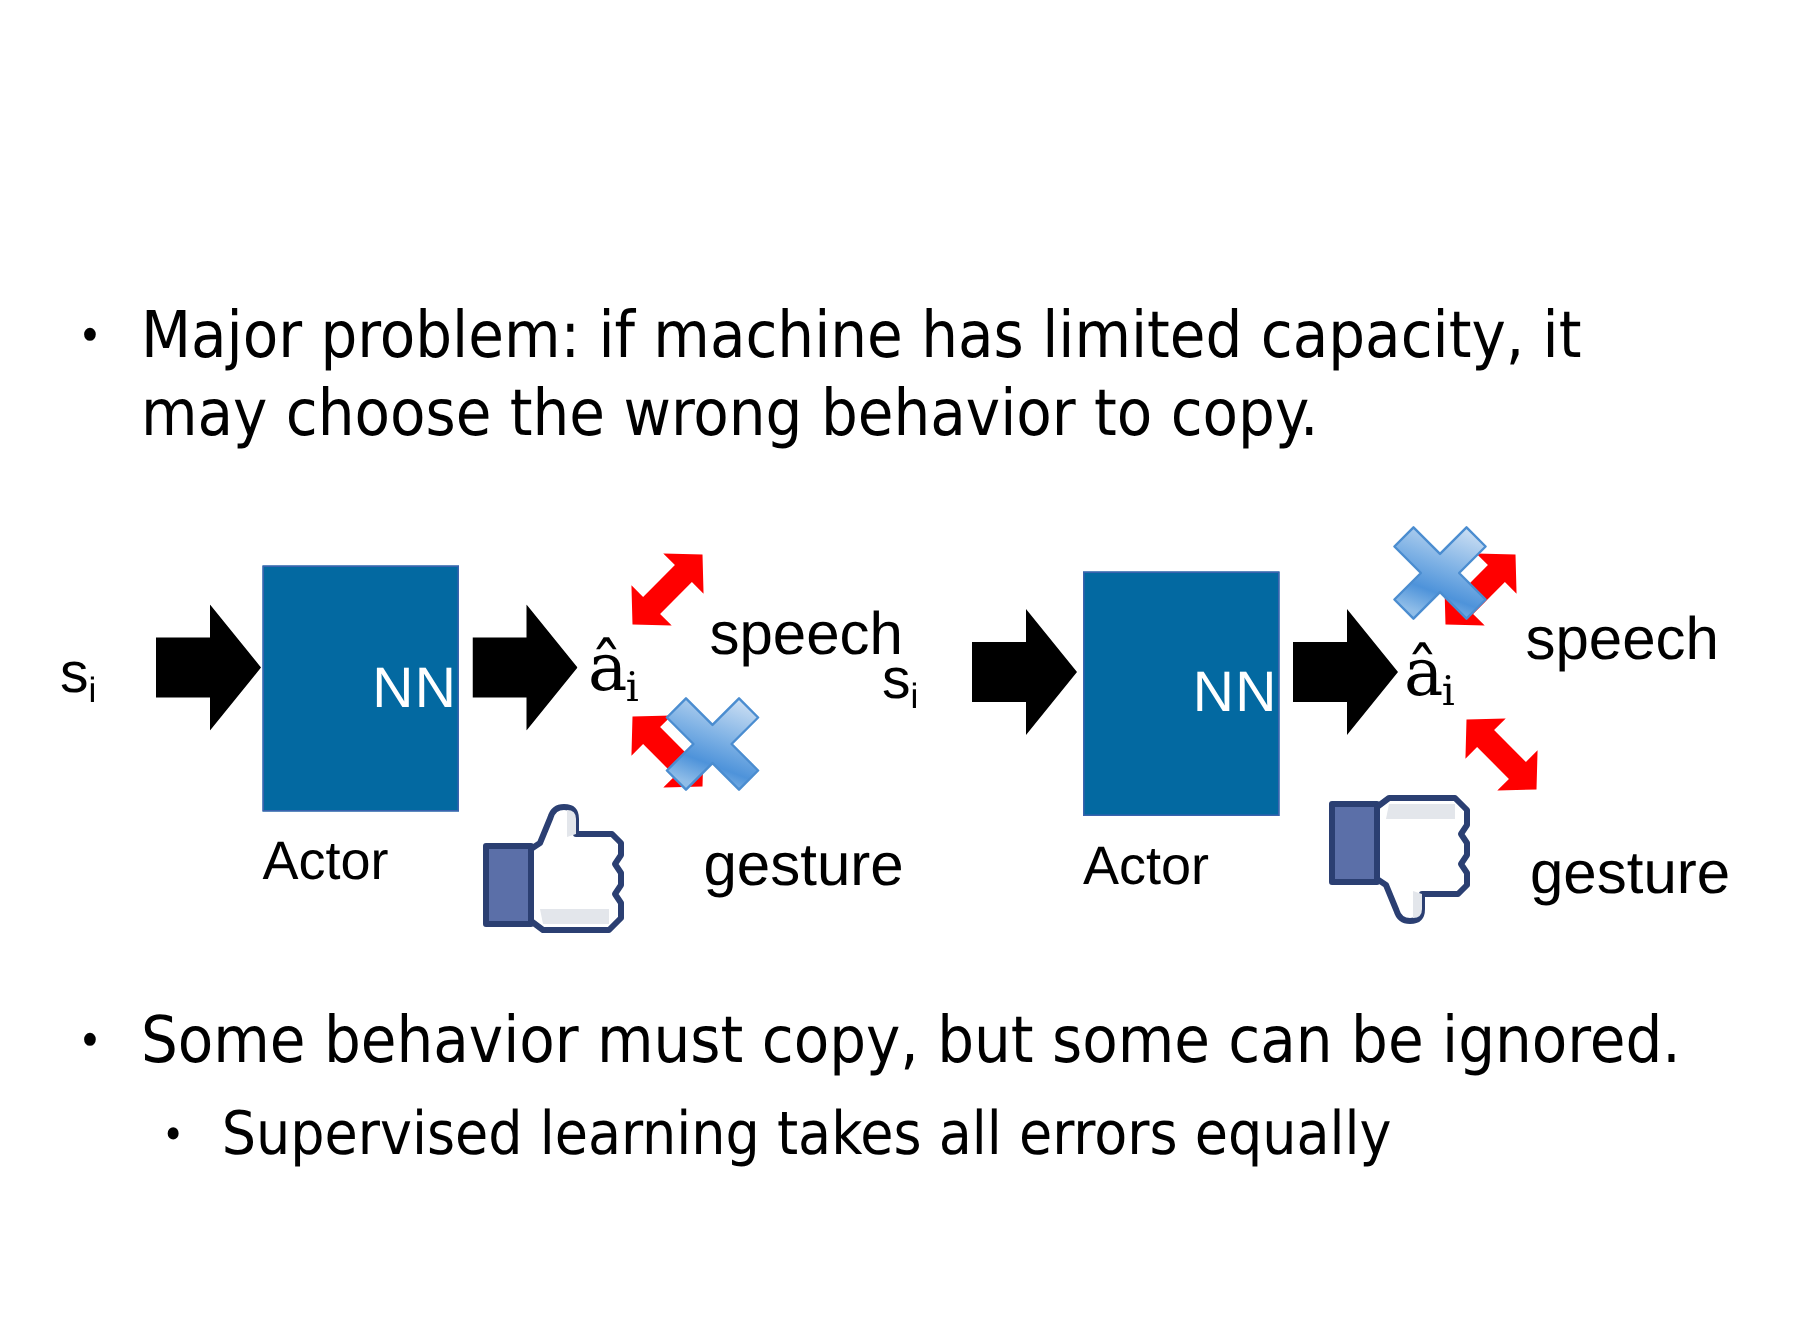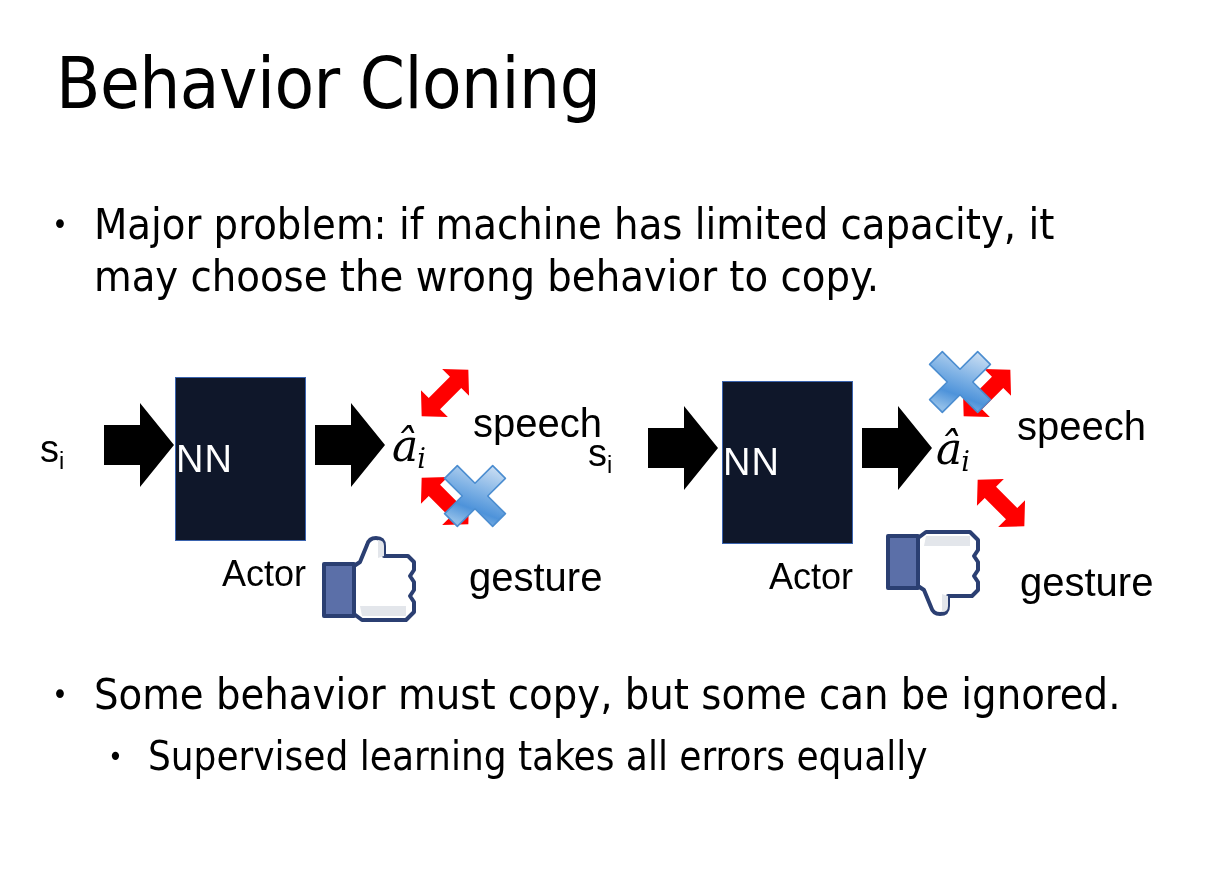--- a/index.html
+++ b/index.html
@@ -100,57 +100,56 @@
     position: absolute;
     top: 0;
     left: 0;
     width: 1210px;
     height: 892px;
     pointer-events: none;
   }
   .dg-el { position: absolute; }
 
   .nn-box {
-    background: #0f172a;
+    background: #0369a1;
     border: 1.5px solid #3a63ae;
     box-sizing: border-box;
     display: flex;
     align-items: center;
-    justify-content: flex-start;
+    justify-content: flex-end;
     color: #ffffff;
     font-family: "Liberation Sans", sans-serif;
     font-size: 38px;
     font-weight: 400;
     letter-spacing: 1px;
   }
 
   .actor-label {
     font-family: "Liberation Sans", sans-serif;
     font-size: 36px;
     color: #000000;
-    text-align: right;
+    text-align: left;
     white-space: nowrap;
   }
 
   .s-label {
     font-family: Liberation Sans, sans-serif;
     font-size: 38px;
     color: #000000;
     white-space: nowrap;
   }
   .s-label sub {
     font-size: 0.62em;
     vertical-align: baseline;
     position: relative;
     top: 0.28em;
   }
 
   .a-hat {
     font-family: "DejaVu Serif", "Liberation Serif", serif;
-    font-style: italic;
     font-size: 44px;
     color: #000000;
     white-space: nowrap;
     line-height: 1;
   }
   .a-hat sub {
     font-size: 0.62em;
     vertical-align: baseline;
     position: relative;
     top: 0.25em;
@@ -168,21 +167,20 @@
   .black-arrow { display: block; }
   .red-arrow   { display: block; }
   .x-mark      { display: block; }
   .thumb       { display: block; }
 </style>
 </head>
 <body>
 
 <div id="slide">
 
-  <div class="slide-title">Behavior Cloning</div>
 
   <div class="bullet-block" id="bullet-problem">
     <div class="bullet-row">
       <span class="bullet-dot">•</span>
       <span class="bullet-text">Major problem: if machine has limited capacity, it may choose the wrong behavior to copy.</span>
     </div>
   </div>
 
   <div class="bullet-block" id="bullet-some">
     <div class="bullet-row">

